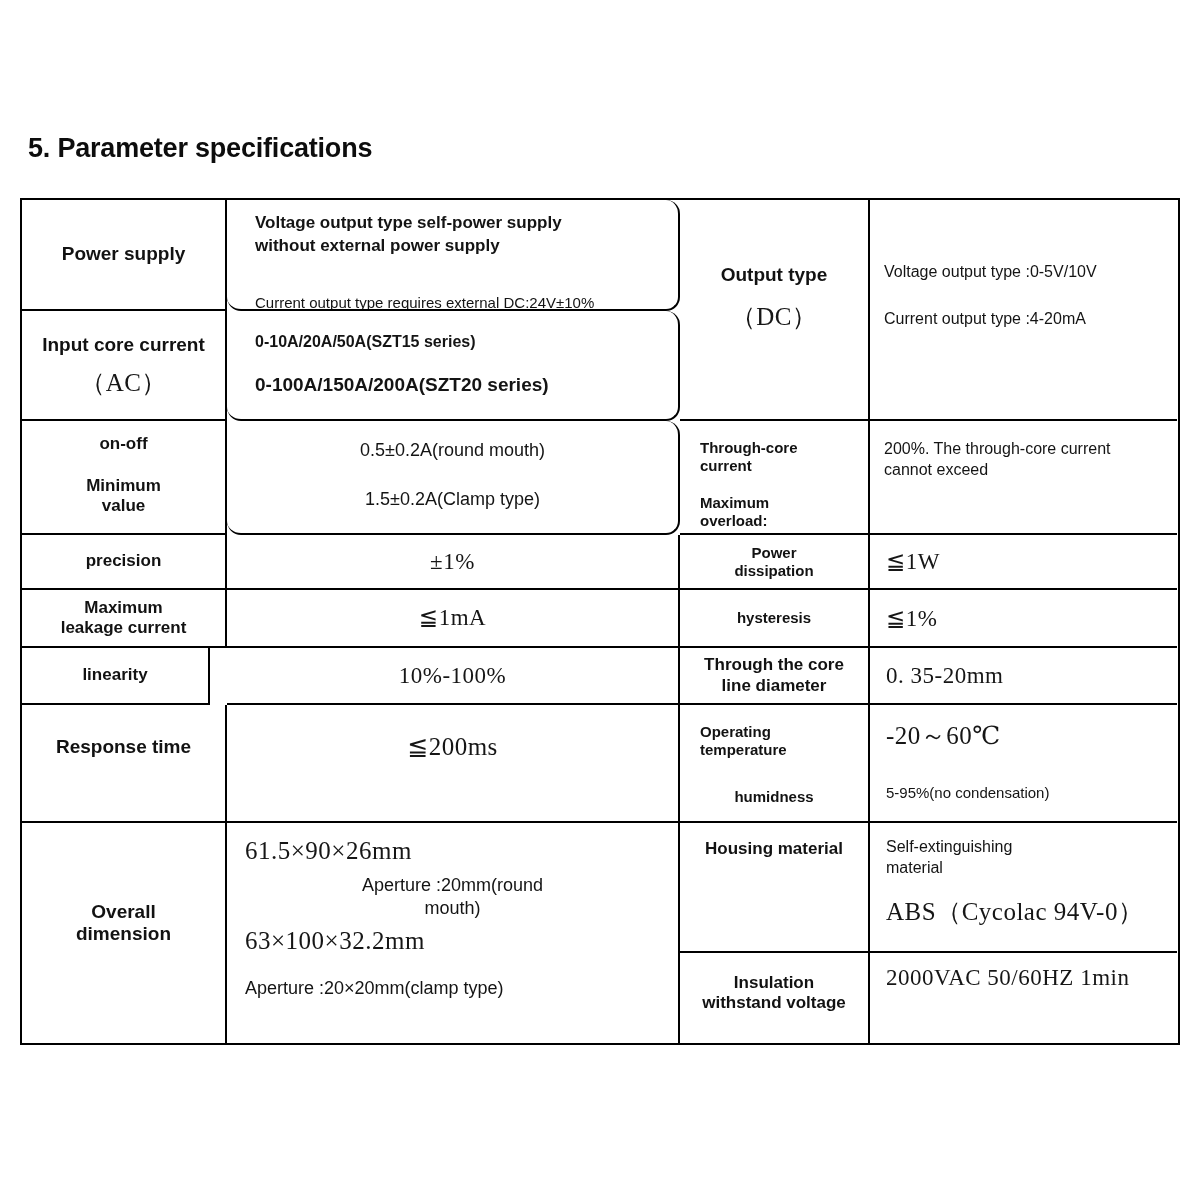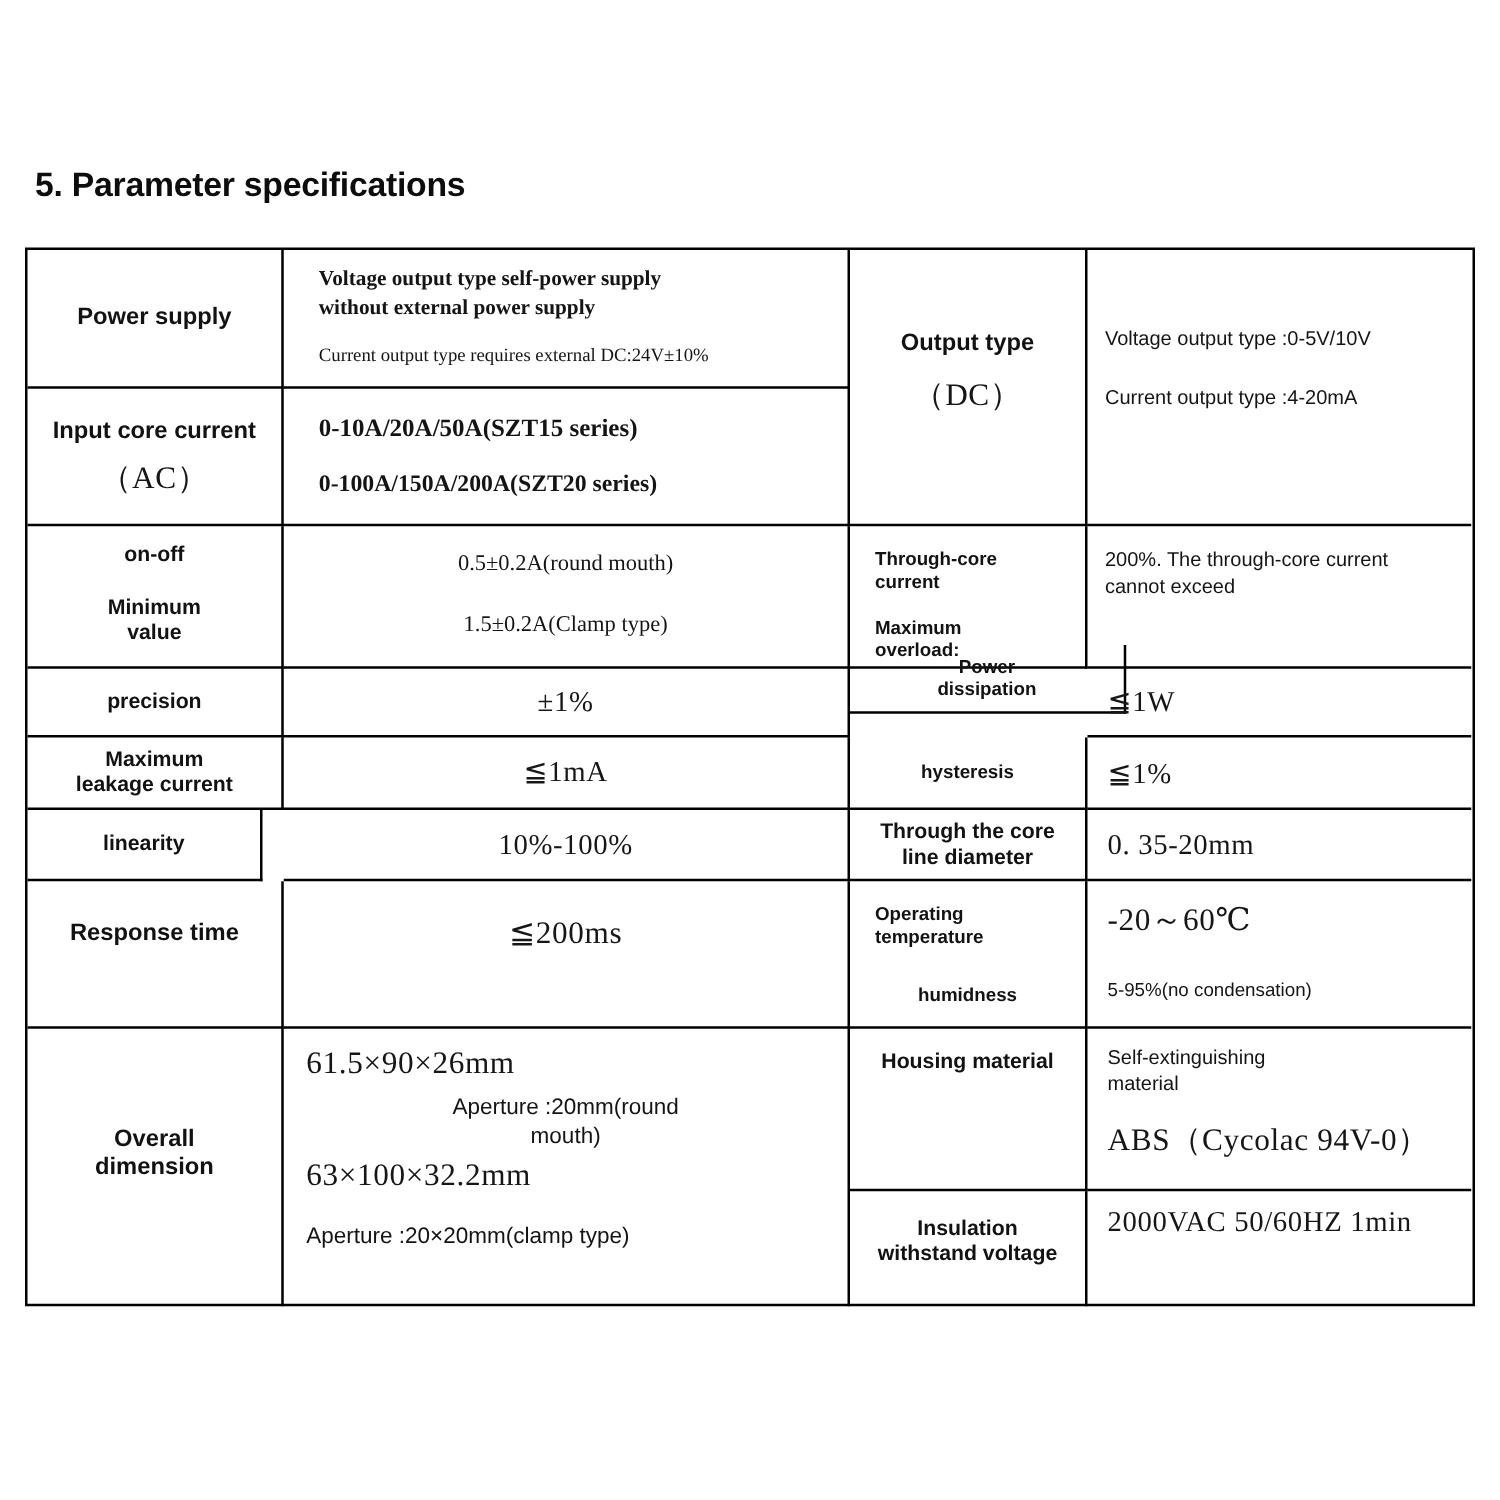--- a/index.html
+++ b/index.html
@@ -65,21 +65,21 @@
   .lbl-md  { font-size: 17px; }
   .lbl-sm  { font-size: 15px; }
   .lbl-xs  { font-size: 17px; }
 
   
   .val {
     color: #141414;
     line-height: 1.3;
     padding: 0 14px;
   }
-  .val-sans    { font-family: Liberation Serif, serif; }
+  .val-sans    { font-family: Liberation Sans, sans-serif; border-radius: 14px; }
   .val-18      { font-size: 18px; }
   .val-17      { font-size: 17px; }
   .val-16      { font-size: 16px; }
   .val-15      { font-size: 15px; }
   .val-bold    { font-weight: 700; }
 
   
   .mono {
     font-family: "Liberation Serif", "DejaVu Serif", serif;
     letter-spacing: 0.5px;
@@ -100,30 +100,30 @@
 
 <div id="spec-table">
 
   <div class="cell lbl lbl-lg bb br" style="left:0; top:0; width:205px; height:111px;">
     <span class="line">Power supply</span>
   </div>
 
   <div class="cell val val-sans bb br" style="left:205px; top:0; width:453px; height:111px; justify-content:flex-start; padding-top:12px;">
     <span class="line val-17 val-bold" style="padding:0 14px;">Voltage output type self-power supply</span>
     <span class="line val-17 val-bold" style="padding:0 14px; margin-top:1px;">without external power supply</span>
-    <span class="line val-15" style="padding:0 14px; margin-top:19px;">Current output type requires external DC:24V±10%</span>
+    <span class="line val-15" style="padding:0 14px; margin-top:36px;">Current output type requires external DC:24V±10%</span>
   </div>
 
   <div class="cell lbl lbl-lg bb br" style="left:0; top:111px; width:205px; height:110px;">
     <span class="line" style="margin-top:2px;">Input core current</span>
     <span class="line mono mono-24" style="margin-top:12px; font-weight:400;">（AC）</span>
   </div>
 
   <div class="cell val val-sans bb br gap-md" style="left:205px; top:111px; width:453px; height:110px;">
-    <span class="line val-19 val-bold" style="font-size:20px; padding:0 14px;">0-10A/20A/50A(SZT15 series)</span>
+    <span class="line val-19 val-bold" style="font-size:16px; padding:0 14px;">0-10A/20A/50A(SZT15 series)</span>
     <span class="line val-19 val-bold" style="font-size:19px; padding:0 14px;">0-100A/150A/200A(SZT20 series)</span>
   </div>
 
   <div class="cell lbl lbl-md bb br" style="left:0; top:221px; width:205px; height:114px;">
     <span class="line" style="margin-top:-4px;text-align:center;">on-off</span>
     <span class="line" style="margin-top:22px;">Minimum</span>
     <span class="line">value</span>
   </div>
 
   <div class="cell val val-sans ctr bb br" style="left:205px; top:221px; width:453px; height:114px;">
@@ -187,21 +187,21 @@
     <span class="line" style="padding-left:14px;">current</span>
     <span class="line" style="padding-left:14px; margin-top:20px;">Maximum</span>
     <span class="line" style="padding-left:14px;">overload:</span>
   </div>
 
   <div class="cell bb" style="left:848px; top:221px; width:307px; height:114px; justify-content:flex-start; padding-top:18px;">
     <span class="line val val-16 lft">200%. The through-core current</span>
     <span class="line val val-16 lft">cannot exceed</span>
   </div>
 
-  <div class="cell lbl lbl-sm bb br-thin" style="left:658px; top:316px; width:221px; height:55px;">
+  <div class="cell lbl lbl-sm bb br-thin" style="left:658px; top:335px; width:190px; height:55px;">
     <span class="line">Power</span>
     <span class="line">dissipation</span>
   </div>
   <div class="cell bb" style="left:848px; top:335px; width:307px; height:55px;">
     <span class="line mono mono-22 lft" style="padding:0 16px;">≦1W</span>
   </div>
 
   <div class="cell lbl lbl-sm bb br-thin" style="left:658px; top:390px; width:190px; height:58px;">
     <span class="line">hysteresis</span>
   </div>

